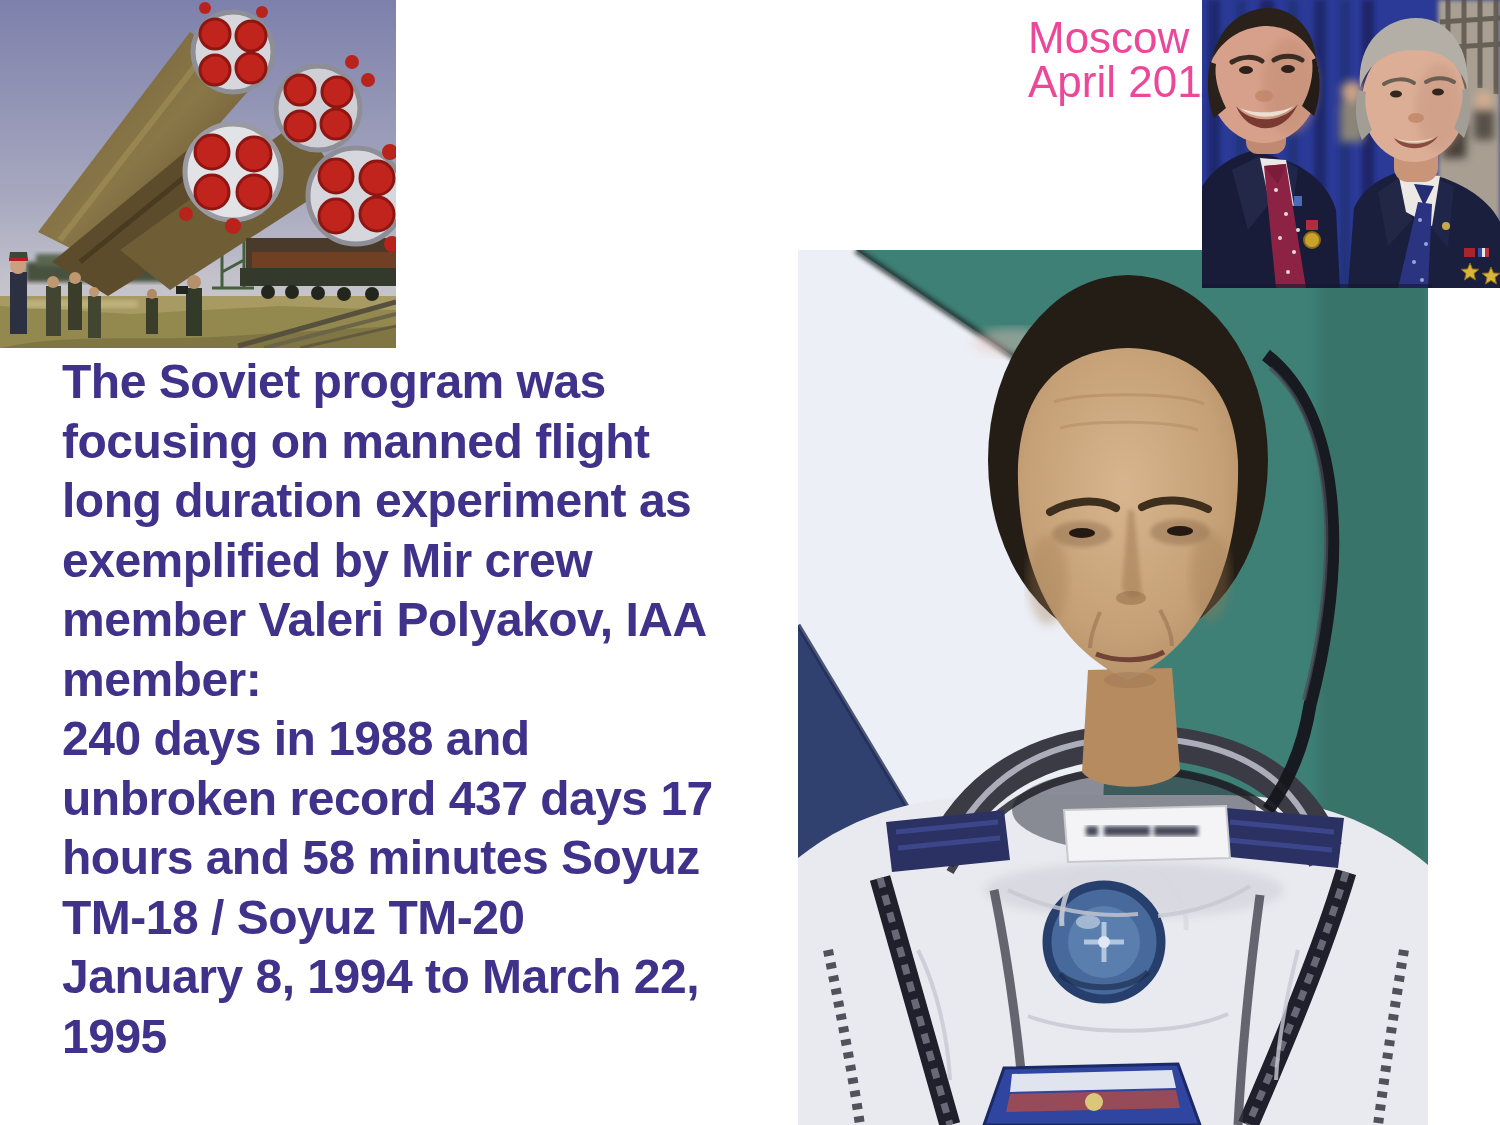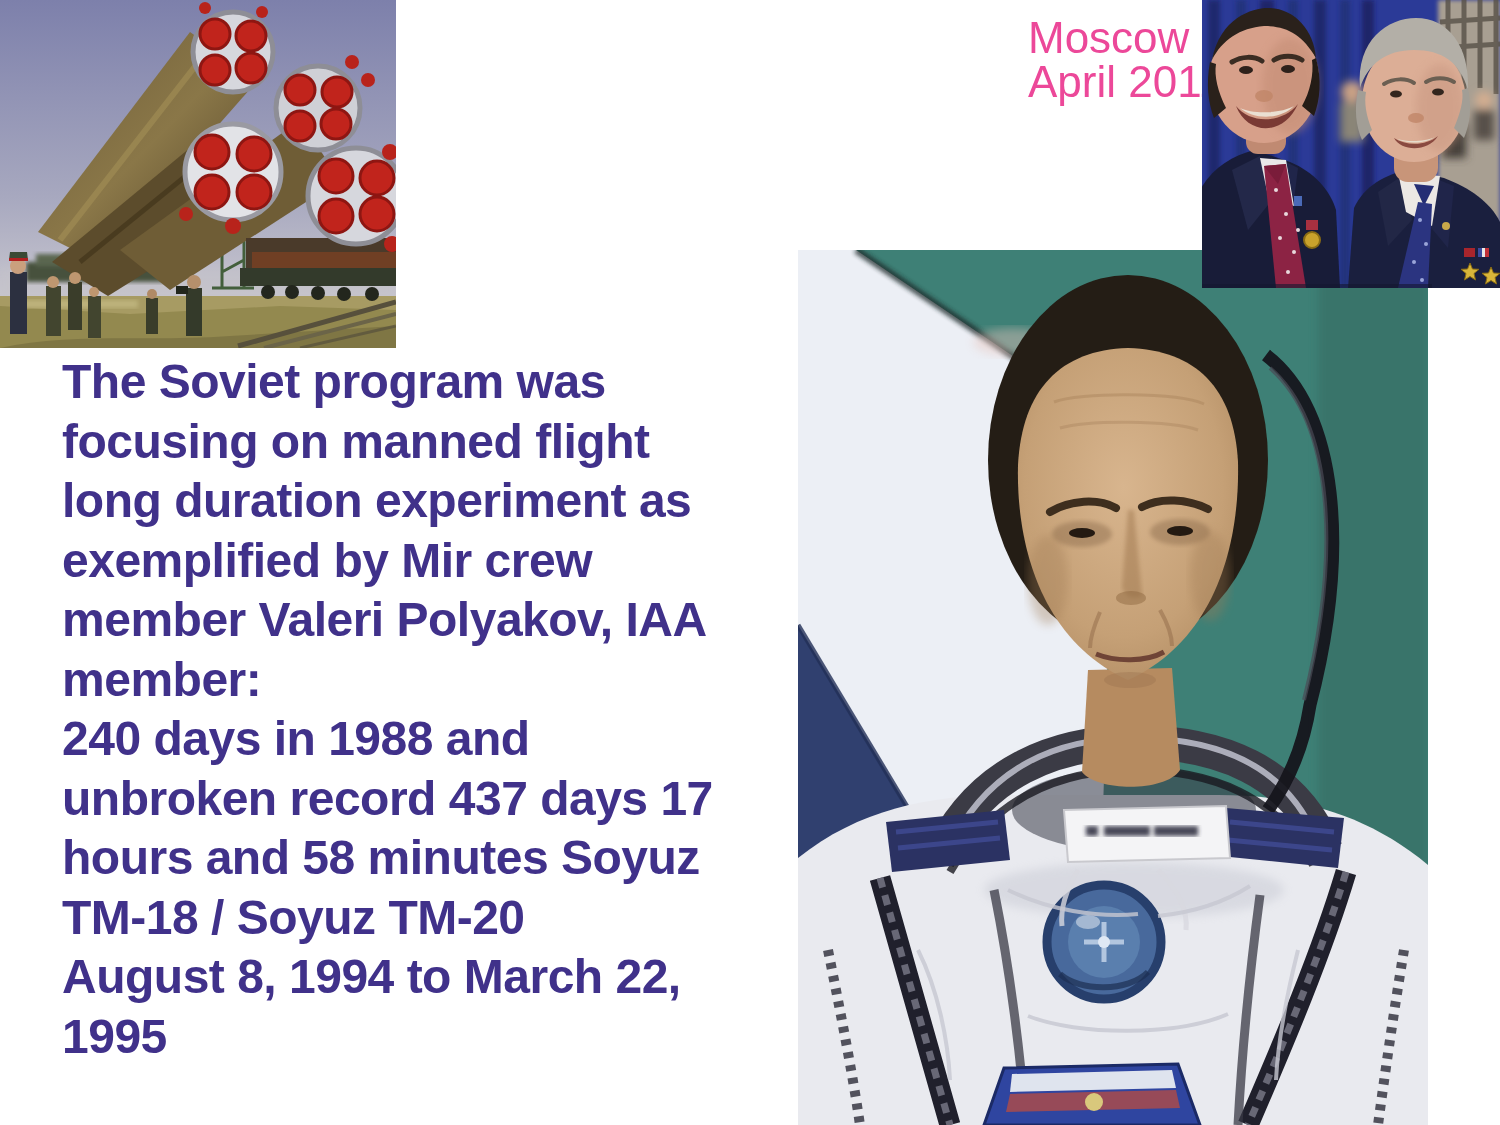--- a/index.html
+++ b/index.html
@@ -40,21 +40,21 @@
   <div class="body-text">The Soviet program was
 focusing on manned flight
 long duration experiment as
 exemplified by Mir crew
 member Valeri Polyakov, IAA
 member:
 240 days in 1988 and
 unbroken record 437 days 17
 hours and 58 minutes Soyuz
 TM-18 / Soyuz TM-20
-August 8, 1994 to March 22,
+January 8, 1994 to March 22,
 1995</div>
 
   <figure id="photo-rocket" aria-label="Soyuz rocket on rail transporter with red engine nozzles facing camera, people watching from grass">
     <svg width="396" height="348" viewBox="0 0 396 348">
       <defs>
         <linearGradient id="rkSky" x1="0" y1="0" x2="0" y2="1">
           <stop offset="0" stop-color="#7d80ab"></stop>
             <stop offset="0.65" stop-color="#a7a8bf"></stop>
             <stop offset="1" stop-color="#c9c7cf"></stop>
         </linearGradient>

